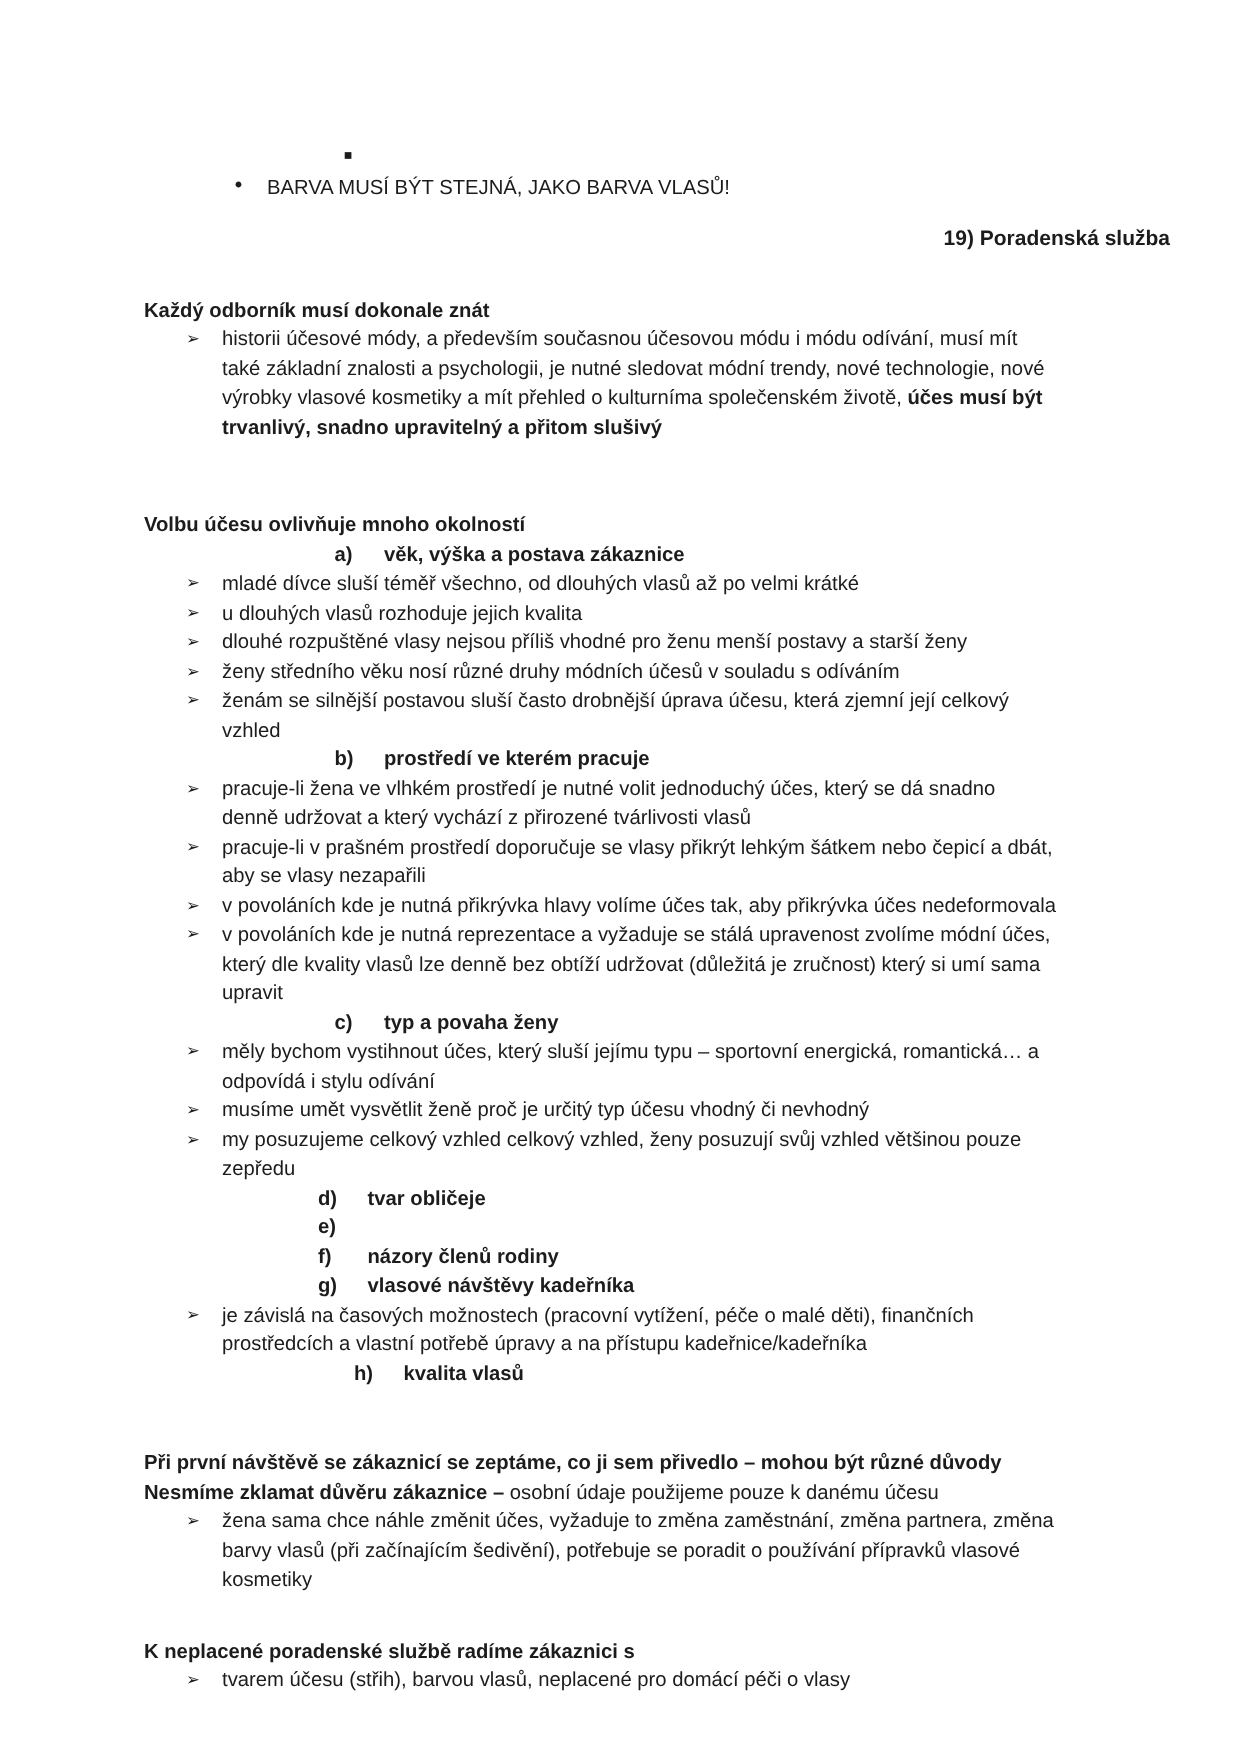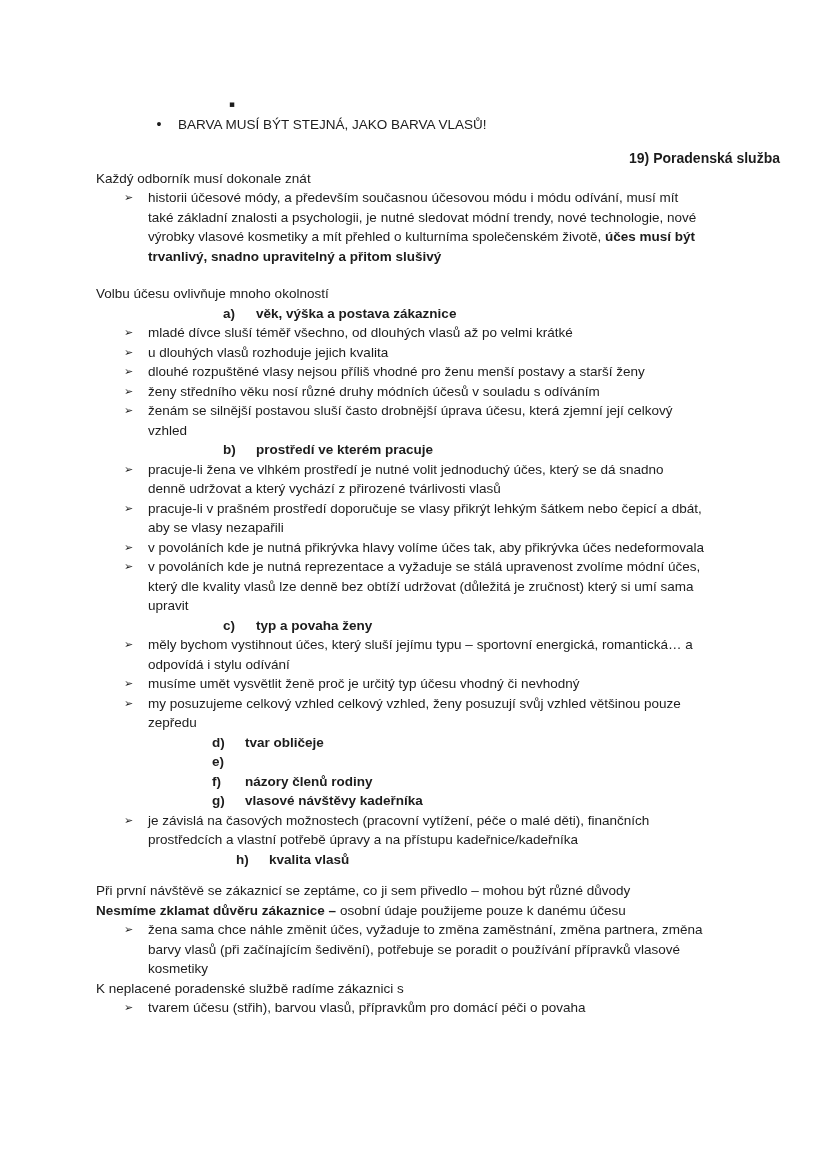--- a/index.html
+++ b/index.html
@@ -10,21 +10,21 @@
     font-size:13.5px;line-height:19.5px;
     overflow:hidden;
   }
   .page{
     box-sizing:border-box;
     width:828px;height:1171px;
     padding:95px 62px 0 96px;
   }
   .line{min-height:19.5px;}
   .t{white-space:pre-line;}
-  .h{font-weight:normal;}
+  .h{font-weight:bold;margin-top:28px;}
   .title{
     font-weight:bold;font-size:14px;text-align:right;
     position:relative;left:14px;
   }
   
   .row{display:flex;align-items:flex-start;}
   .arrow{padding-left:28px;}
   .ab{width:24px;flex:none;font-size:11px;line-height:19.5px;
       font-family:"DejaVu Sans",sans-serif;}
   .sqrow{padding-left:133px;}
@@ -186,16 +186,16 @@
     <span class="ab">➢</span>
     <span class="t">žena sama chce náhle změnit účes, vyžaduje to změna zaměstnání, změna partnera, změna
 barvy vlasů (při začínajícím šedivění), potřebuje se poradit o používání přípravků vlasové
 kosmetiky</span>
   </div>
 
   <div class="line h">K neplacené poradenské službě radíme zákaznici s</div>
 
   <div class="line row arrow">
     <span class="ab">➢</span>
-    <span class="t">tvarem účesu (střih), barvou vlasů, přípravkům pro domácí péči o povaha</span>
+    <span class="t">tvarem účesu (střih), barvou vlasů, neplacené pro domácí péči o vlasy</span>
   </div>
 
 </div>
 
 </body></html>

